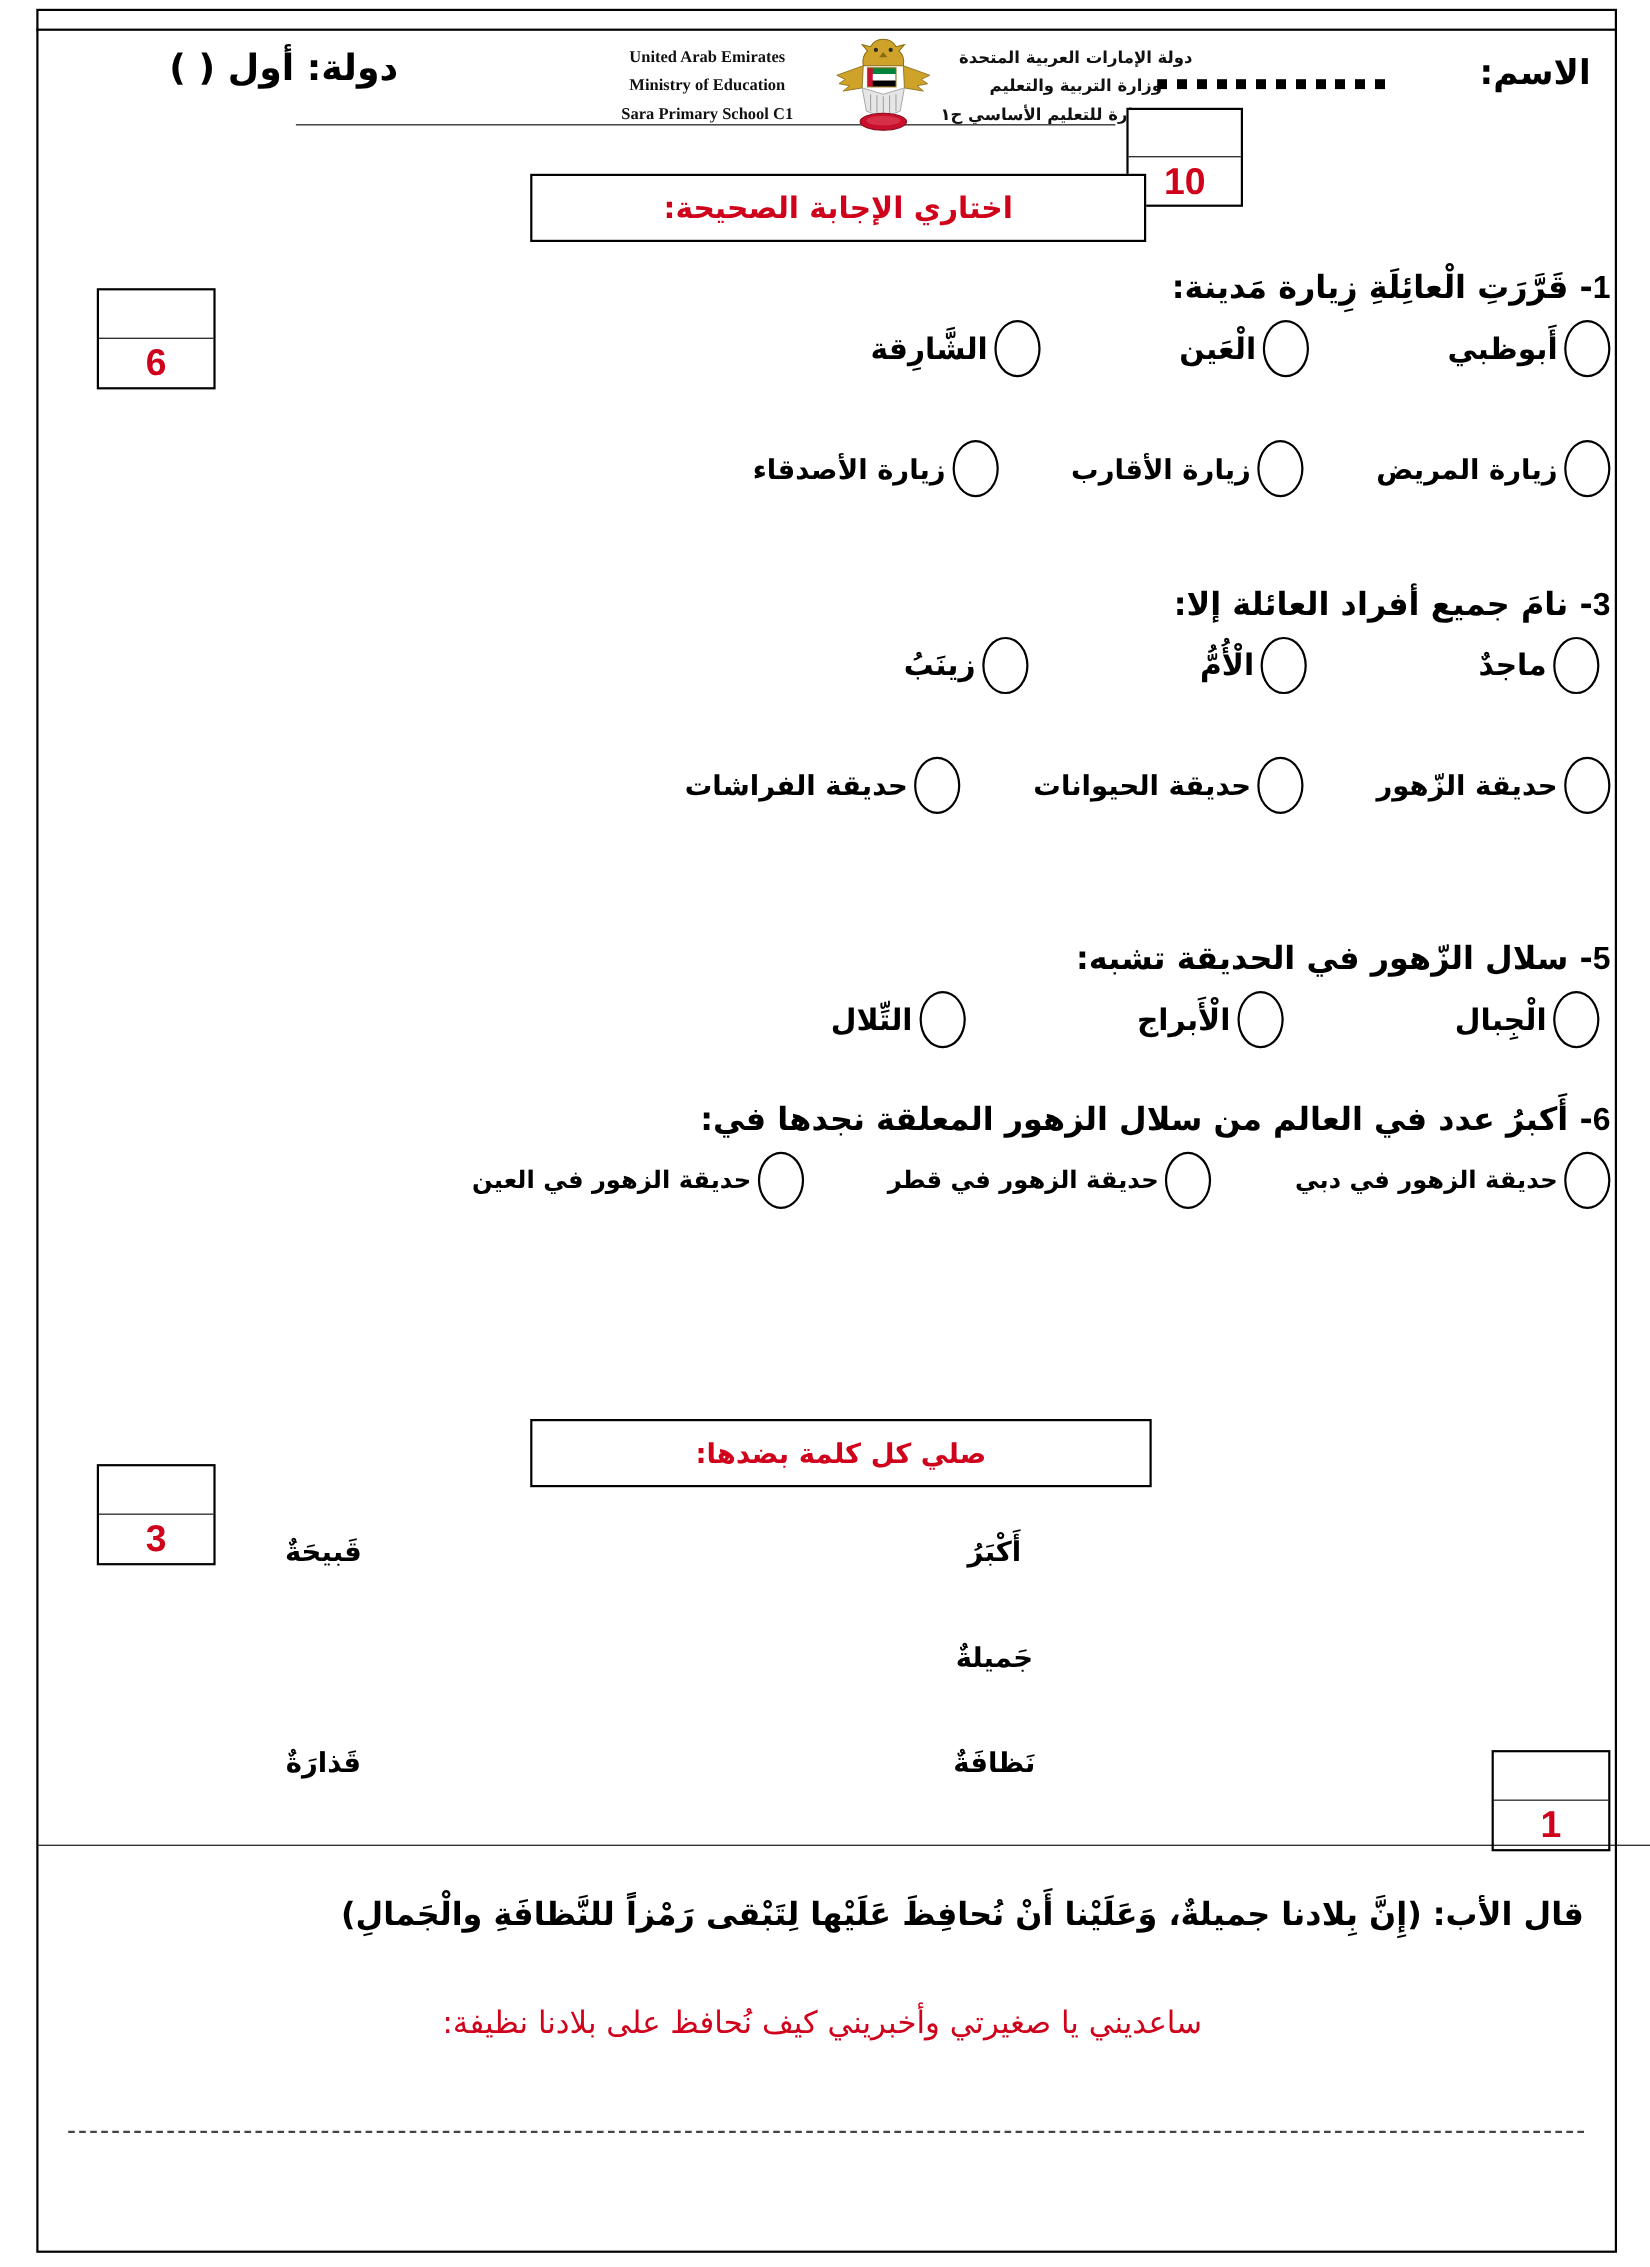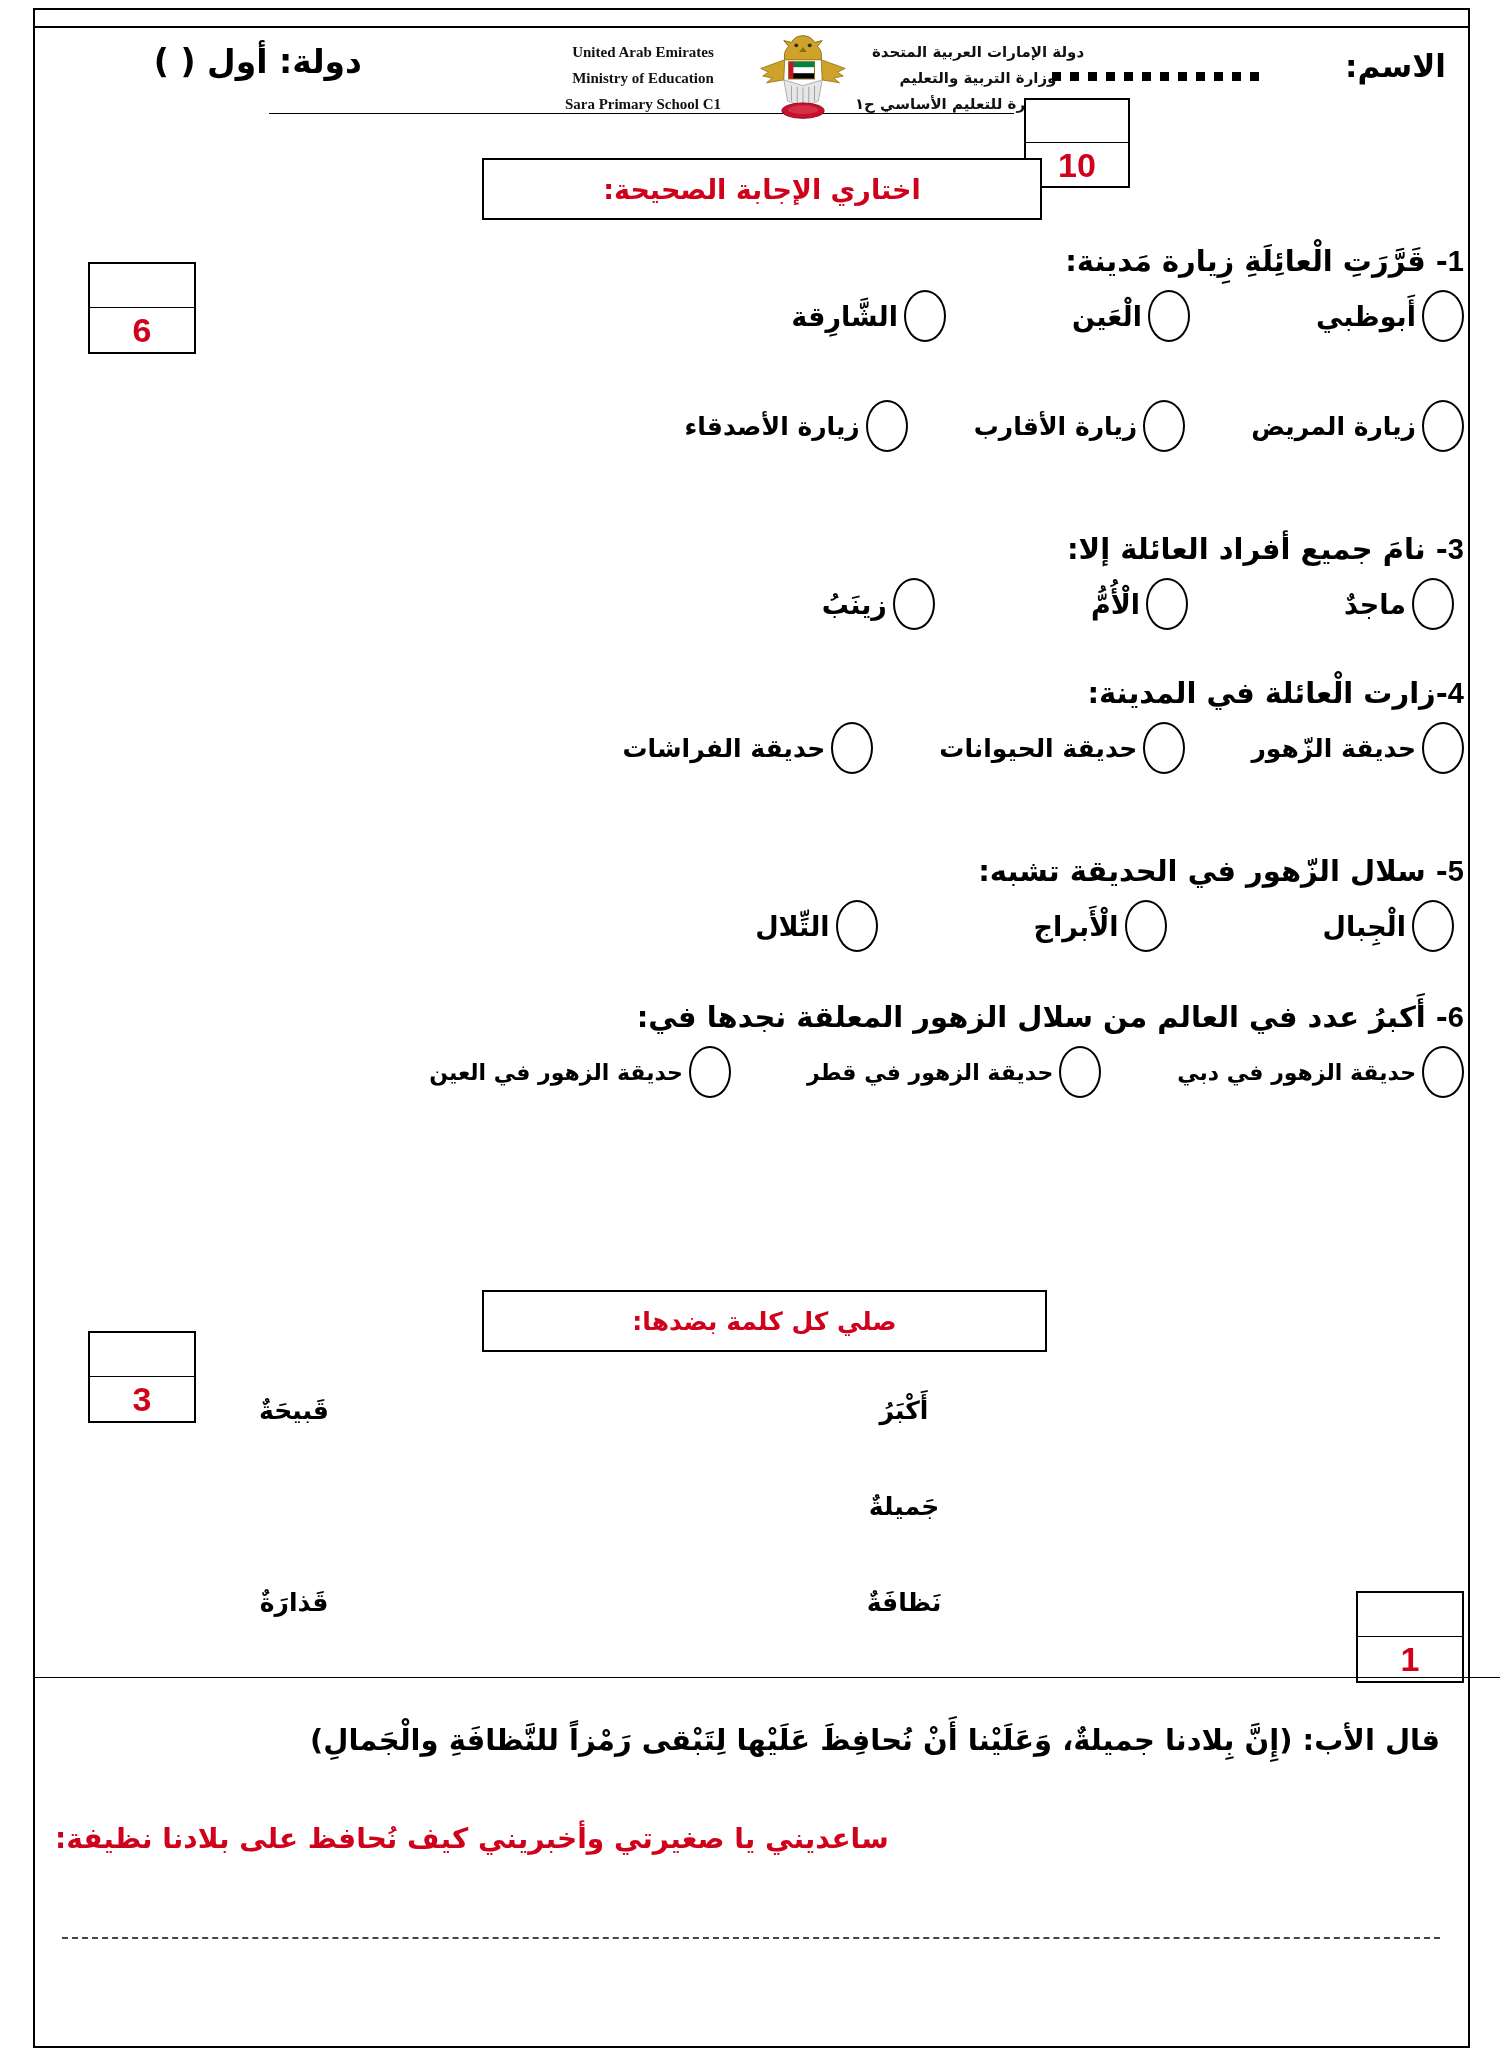--- a/index.html
+++ b/index.html
@@ -250,23 +250,23 @@
     font-size: 29px;
     font-weight: bold;
     direction: rtl;
     white-space: nowrap;
   }
   .prompt-red {
     position: absolute;
     right: 60px;
     top: 1822px;
     width: 1385px;
-    text-align: left;
+    text-align: center;
     font-size: 28px;
-    font-weight: bold;
+    font-weight: normal;
     color: #d0021b;
     direction: rtl;
     white-space: nowrap;
   }
   .answer-line {
     position: absolute;
     left: 62px;
     top: 1937px;
     width: 1378px;
     height: 0;
@@ -402,21 +402,20 @@
       <span class="opt-label">الْأُمُّ</span>
     </div>
     <div class="option">
       <span class="bubble"></span>
       <span class="opt-label">زينَبُ</span>
     </div>
   </div>
 </div>
 
 <div class="q-block" id="q4">
-  <div class="q-text"><span class="q-number">4</span><span>-زارت الْعائلة في المدينة:</span></div>
   <div class="options">
     <div class="option">
       <span class="bubble"></span>
       <span class="opt-label small">حديقة الزّهور</span>
     </div>
     <div class="option">
       <span class="bubble"></span>
       <span class="opt-label small">حديقة الحيوانات</span>
     </div>
     <div class="option">

